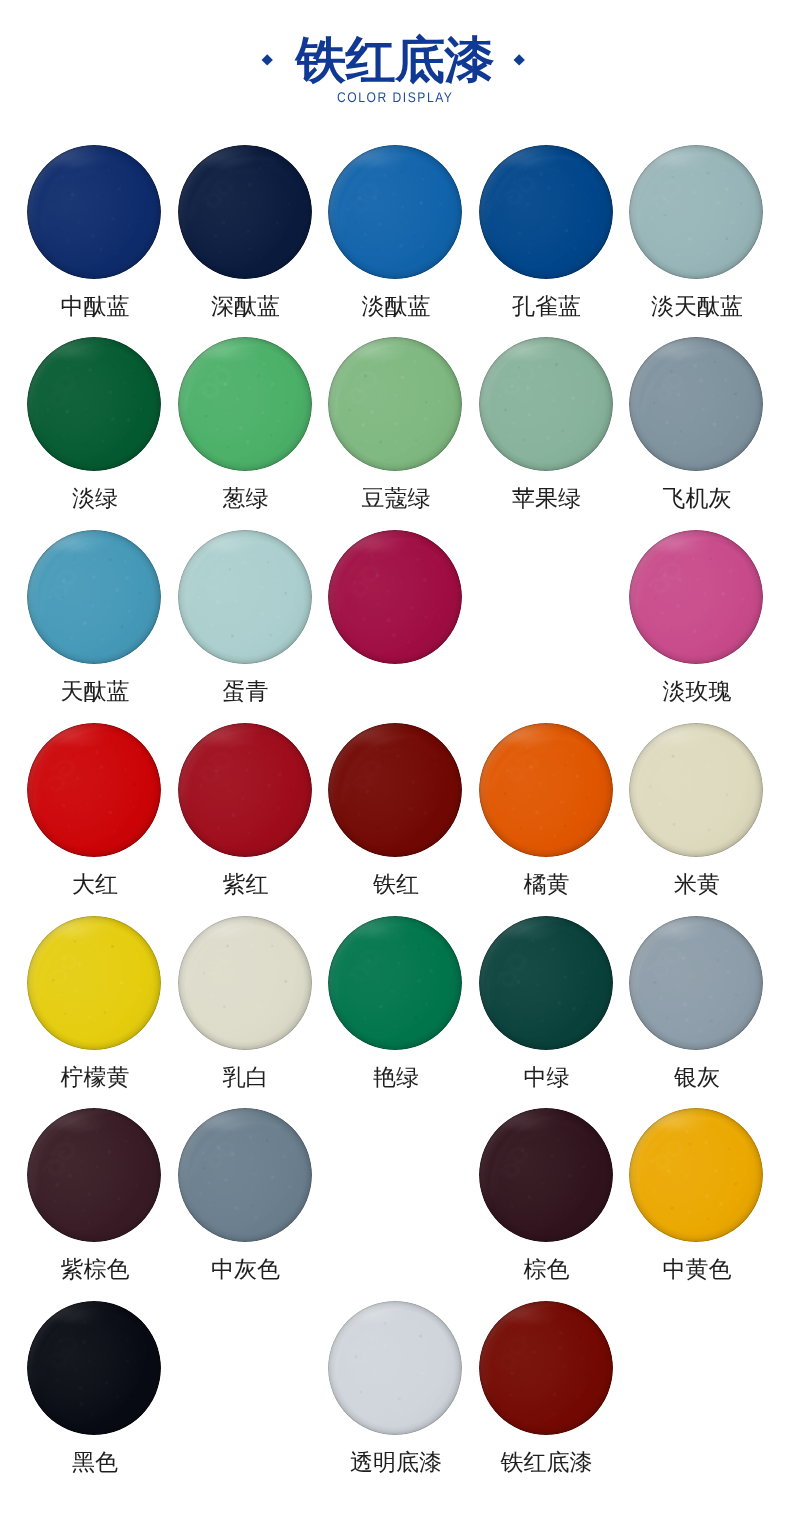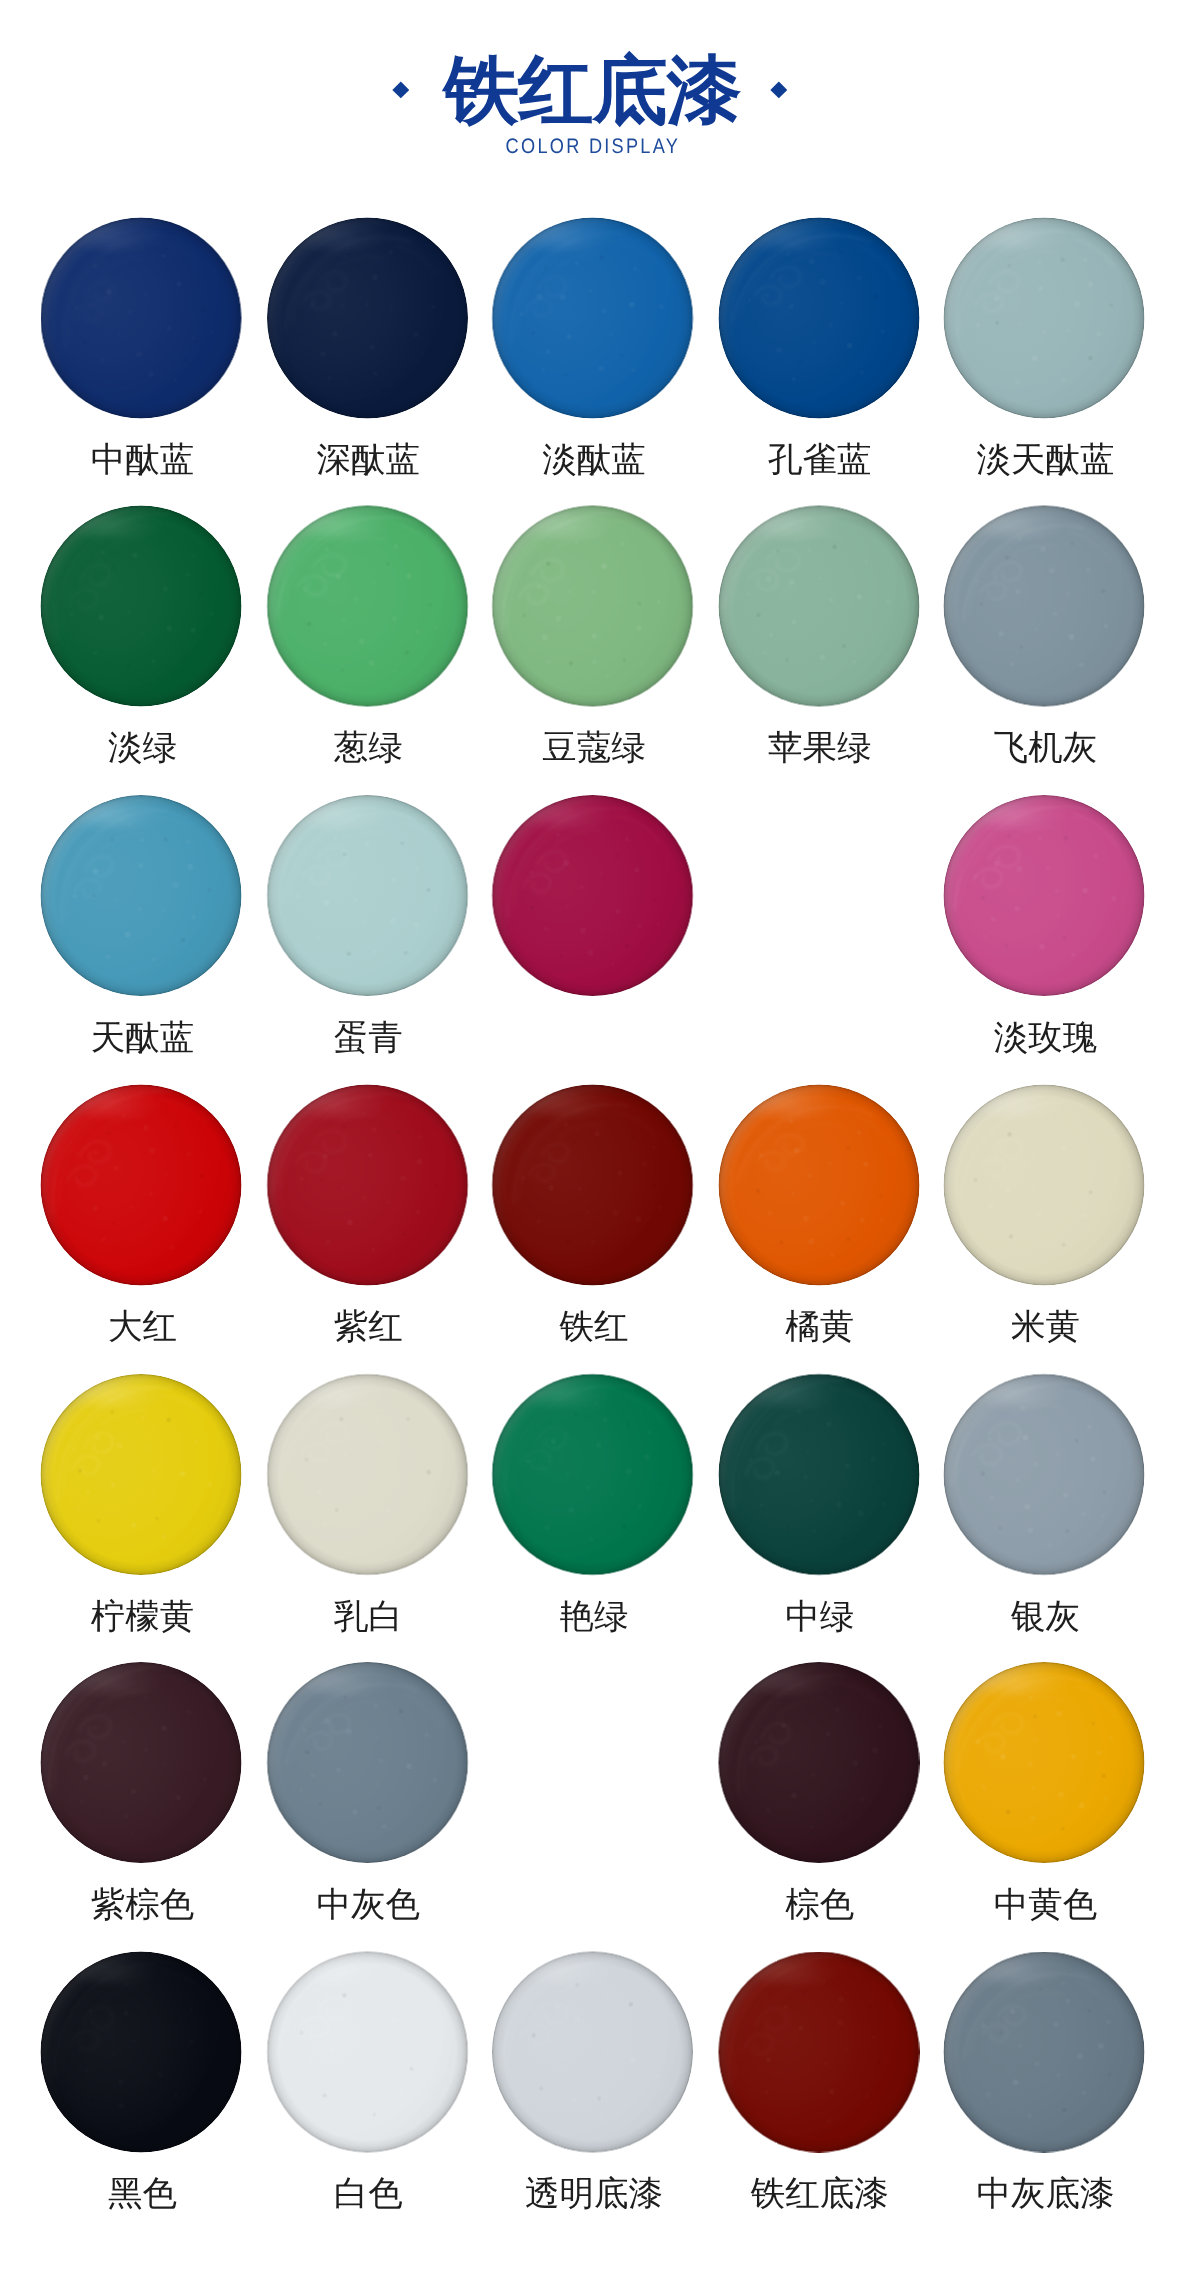--- a/index.html
+++ b/index.html
@@ -580,36 +580,20 @@
       <div class="bl-spec" style="opacity:0.415"></div>
       <div class="bl-swirl" style="transform:rotate(-5deg) scale(0.99); opacity:0.033">
             <svg class="swirl-art" viewBox="0 0 134 134" aria-hidden="true">
               <use href="#paint-swirl"></use>
             </svg>
           </div>
       <div class="bl-dots" style="transform:rotate(30deg); opacity:0.061"></div>
     </div>
     <div class="label">黑色</div>
   </div>
-  <div class="cell" style="left:177.5px; top:1301.0px">
-    <div class="blob">
-      <div class="bl-base" style="background-color: rgb(229, 233, 236);"></div>
-      <div class="bl-light"></div>
-      <div class="bl-rim"></div>
-      <div class="bl-cres" style="opacity:1.000"></div>
-      <div class="bl-spec" style="opacity:1.000"></div>
-      <div class="bl-swirl" style="transform:rotate(9deg) scale(1.01); opacity:0.138">
-            <svg class="swirl-art" viewBox="0 0 134 134" aria-hidden="true">
-              <use href="#paint-swirl"></use>
-            </svg>
-          </div>
-      <div class="bl-dots" style="transform:rotate(91deg); opacity:0.187"></div>
-    </div>
-    <div class="label">白色</div>
-  </div>
   <div class="cell" style="left:478.5px; top:1301.0px">
     <div class="blob">
       <div class="bl-base" style="background-color: rgb(115, 9, 2);"></div>
       <div class="bl-light"></div>
       <div class="bl-rim"></div>
       <div class="bl-cres" style="opacity:0.533"></div>
       <div class="bl-spec" style="opacity:0.533"></div>
       <div class="bl-swirl" style="transform:rotate(-9deg) scale(1.05); opacity:0.040">
             <svg class="swirl-art" viewBox="0 0 134 134" aria-hidden="true">
               <use href="#paint-swirl"></use>
@@ -628,31 +612,15 @@
       <div class="bl-spec" style="opacity:1.000"></div>
       <div class="bl-swirl" style="transform:rotate(0deg) scale(1.03); opacity:0.112">
             <svg class="swirl-art" viewBox="0 0 134 134" aria-hidden="true">
               <use href="#paint-swirl"></use>
             </svg>
           </div>
       <div class="bl-dots" style="transform:rotate(152deg); opacity:0.187"></div>
     </div>
     <div class="label">透明底漆</div>
   </div>
-  <div class="cell" style="left:629px; top:1301.0px">
-    <div class="blob">
-      <div class="bl-base" style="background-color: rgb(103, 121, 135);"></div>
-      <div class="bl-light"></div>
-      <div class="bl-rim"></div>
-      <div class="bl-cres" style="opacity:0.848"></div>
-      <div class="bl-spec" style="opacity:0.848"></div>
-      <div class="bl-swirl" style="transform:rotate(5deg) scale(0.90); opacity:0.099">
-            <svg class="swirl-art" viewBox="0 0 134 134" aria-hidden="true">
-              <use href="#paint-swirl"></use>
-            </svg>
-          </div>
-      <div class="bl-dots" style="transform:rotate(274deg); opacity:0.148"></div>
-    </div>
-    <div class="label">中灰底漆</div>
-  </div>
   </div>
 
 </div>
 
 </body></html>

